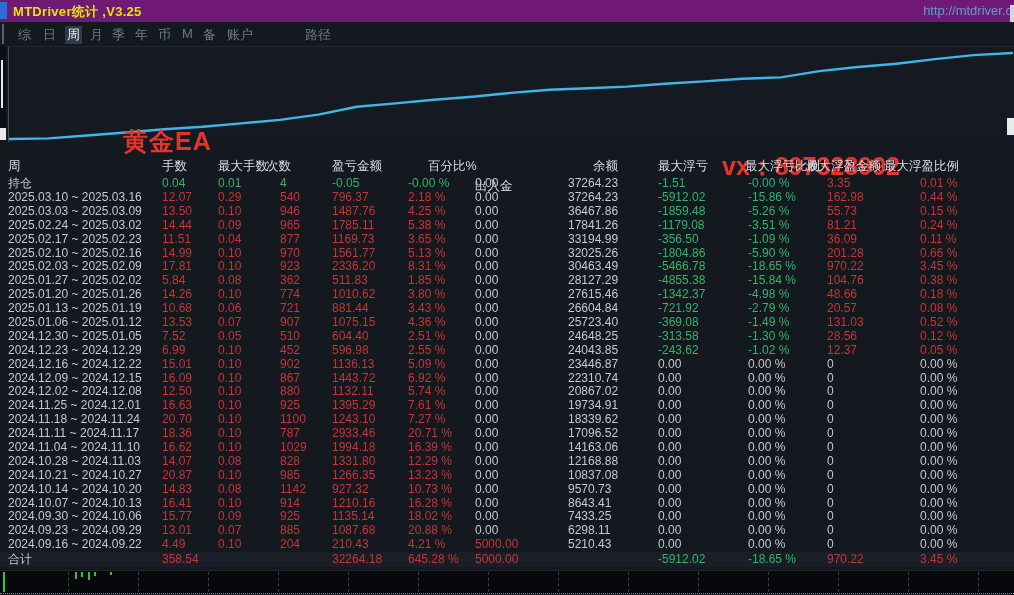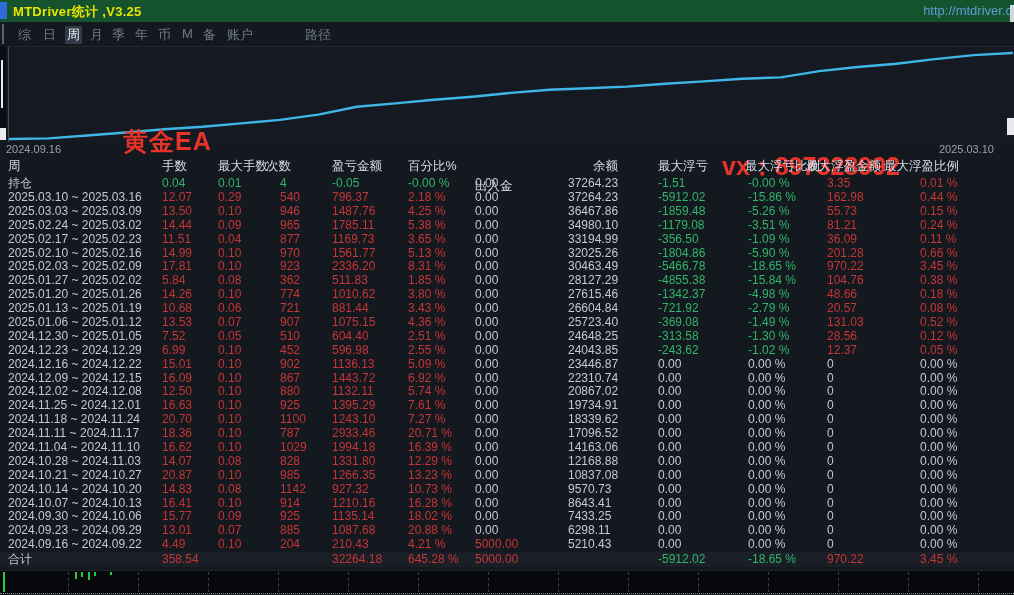--- a/index.html
+++ b/index.html
@@ -1,20 +1,20 @@
 <!DOCTYPE html>
 <html><head>
 <meta charset="utf-8">
 <style>
   html,body{margin:0;padding:0;background:#000;}
   #root{position:relative;width:1014px;height:595px;overflow:hidden;
         background:#14181f;font-family:"Liberation Sans","DejaVu Sans",sans-serif;
         -webkit-font-smoothing:antialiased;}
   
-  .titlebar{position:absolute;left:0;top:0;width:1014px;height:22px;background:#14532d;}
+  .titlebar{position:absolute;left:0;top:0;width:1014px;height:22px;background:#701a75;}
   .app-chip{position:absolute;left:0;top:2px;width:7px;height:17px;background:#2f6cd8;}
   .app-title{position:absolute;left:13px;top:3px;color:#e6e305;font-size:13px;font-weight:bold;letter-spacing:.3px;}
   .url{position:absolute;right:2px;top:3px;color:#5e9bd3;font-size:13px;text-align:right;}
   .win-strip{position:absolute;right:0;top:5px;width:4px;height:22px;background:#cfd6dd;}
   
   .menubar{position:absolute;left:0;top:22px;width:1014px;height:24px;background:#14181f;}
   .menu-item{position:absolute;top:4px;color:#6f7a89;font-size:13px;white-space:nowrap;cursor:default;}
   .menu-item.active{background:#323947;color:#e8ecf2;padding:0 2px;}
   .chrome-line{position:absolute;left:2px;top:24px;width:2px;height:20px;background:#59626e;}
   
@@ -82,32 +82,28 @@
     </svg>
     <div class="chart-label">黄金EA</div>
     <div class="chart-vx">vx：897328992</div>
   </div>
   <div class="vscroll">
     <div class="thumb1"></div>
     <div class="thumb2"></div>
   </div>
   <div class="rscroll"></div>
 
-  <div class="axis-row">
-    <span class="axis-l">2024.09.16</span>
-    <span class="axis-r">2025.03.10</span>
-  </div>
 
   <div class="thead" id="thead">
       <span style="left: 8px;">周</span>
       <span style="left: 162px;">手数</span>
       <span style="left: 218px;">最大手数</span>
       <span style="left: 266px;">次数</span>
       <span style="left: 332px;">盈亏金额</span>
-      <span style="left: 408px;">百分比%</span>
+      <span style="left: 428px;">百分比%</span>
       <span style="left: 475px; margin-top: 20px;">出入金</span>
       <span style="left: 568px; margin-left: 25px;">余额</span>
       <span style="left: 658px;">最大浮亏</span>
       <span style="left: 745px;">最大浮亏比例</span>
       <span style="left: 806px;">最大浮盈金额</span>
       <span style="left: 884px;">最大浮盈比例</span>
     </div>
   <div class="tbody" id="tbody">
       <div class="trow holding">
         <span class="w">持仓</span>
@@ -152,21 +148,21 @@
         <span class="r">0.15 %</span>
       </div>
       <div class="trow">
         <span class="w">2025.02.24 ~ 2025.03.02</span>
         <span class="r">14.44</span>
         <span class="r">0.09</span>
         <span class="r">965</span>
         <span class="r">1785.11</span>
         <span class="r">5.38 %</span>
         <span class="w">0.00</span>
-        <span class="w">34980.10</span>
+        <span class="w">17841.26</span>
         <span class="g">-1179.08</span>
         <span class="g">-3.51 %</span>
         <span class="r">81.21</span>
         <span class="r">0.24 %</span>
       </div>
       <div class="trow">
         <span class="w">2025.02.17 ~ 2025.02.23</span>
         <span class="r">11.51</span>
         <span class="r">0.04</span>
         <span class="r">877</span>

